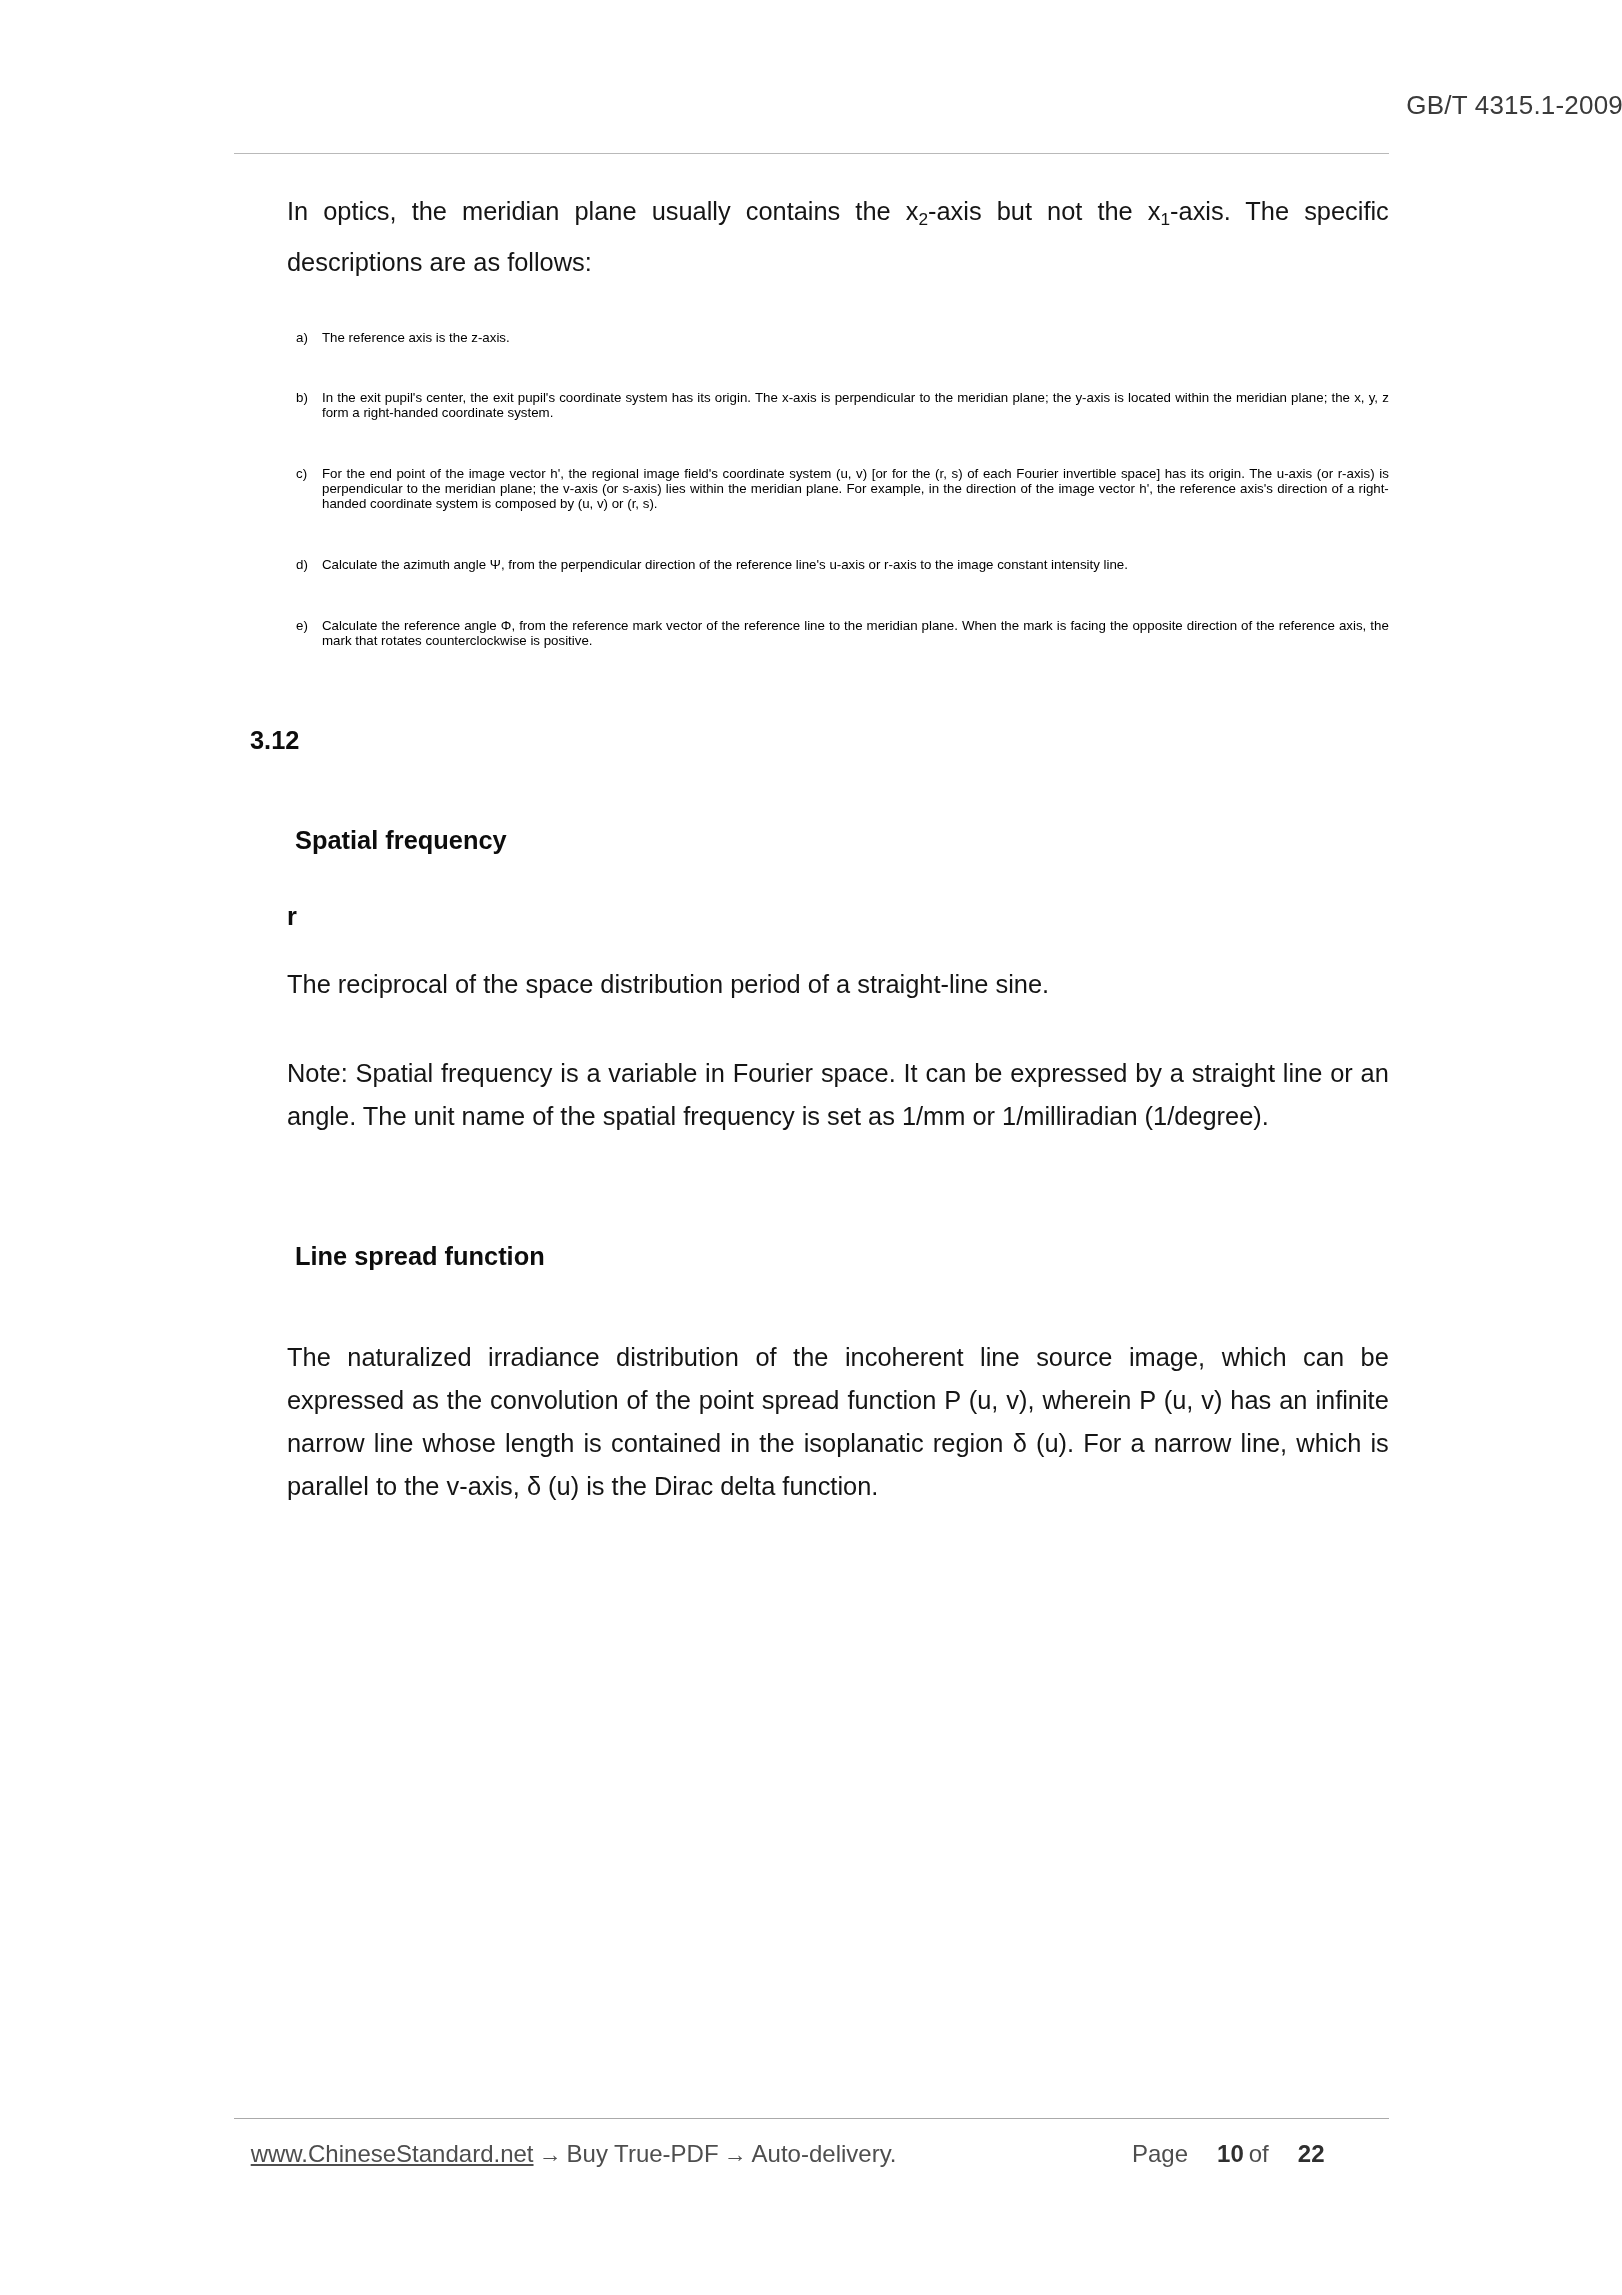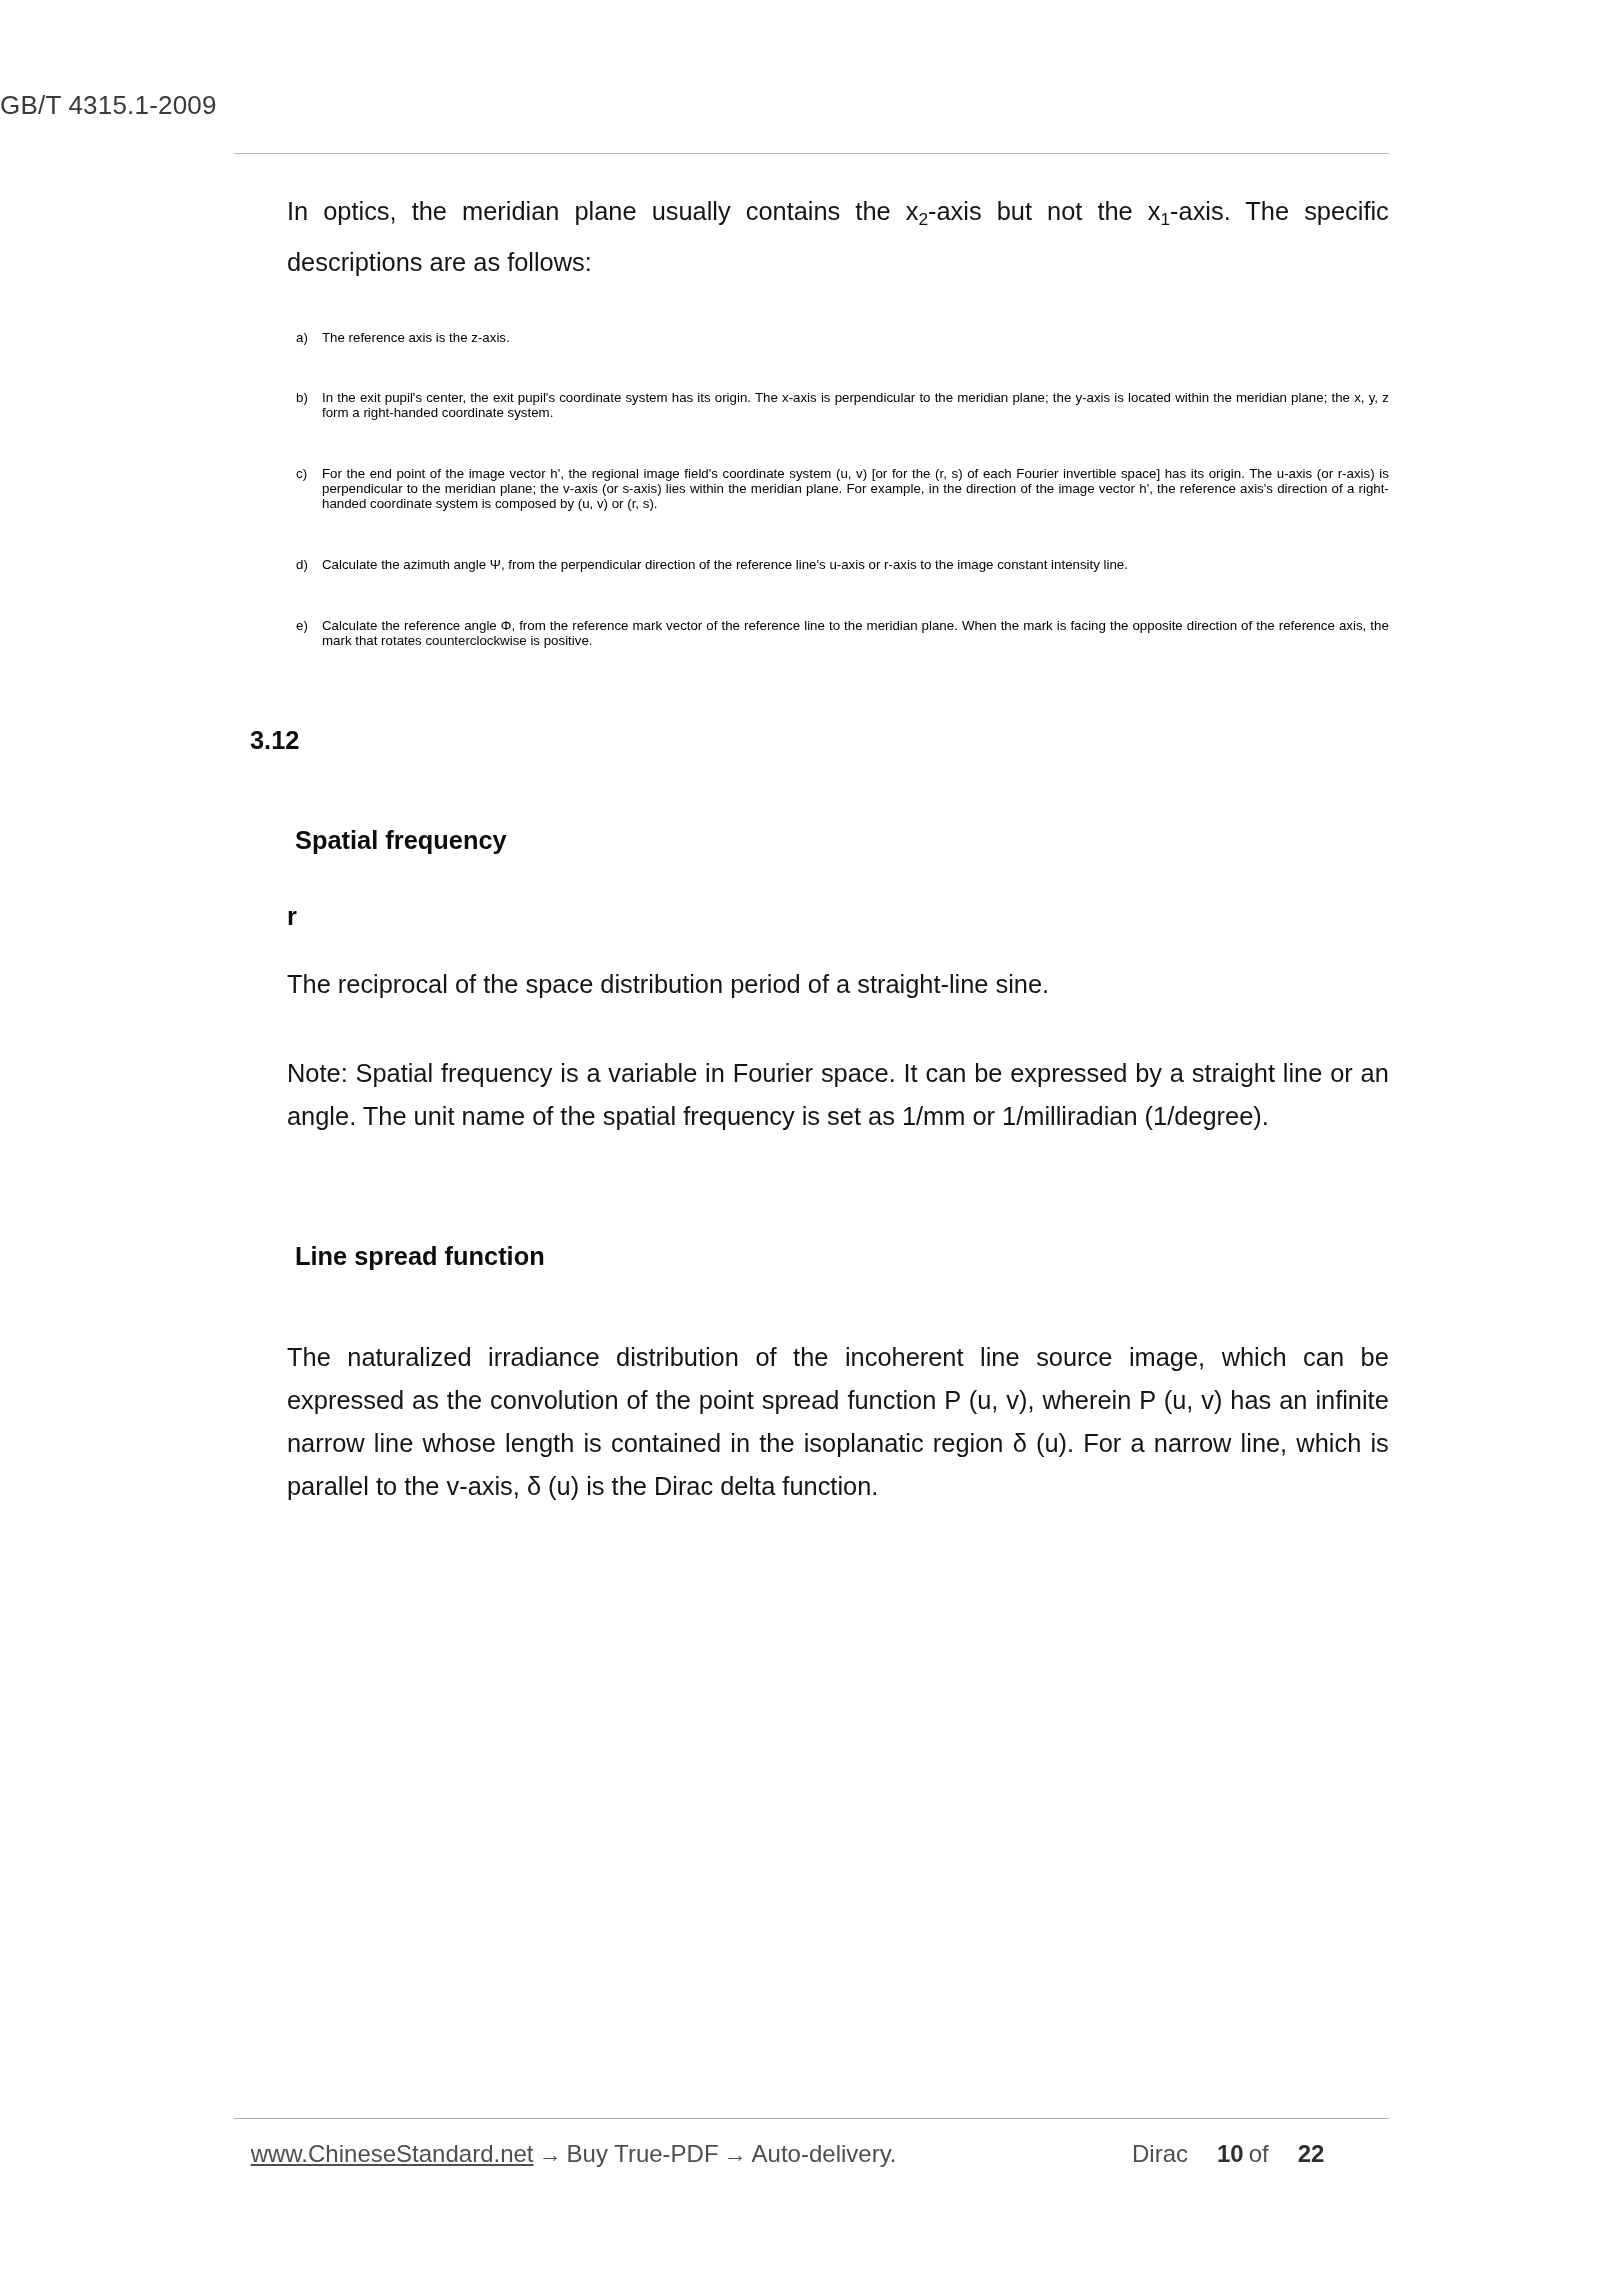--- a/index.html
+++ b/index.html
@@ -19,21 +19,21 @@
     box-sizing: border-box;
     overflow: hidden;
   }
 
   
   .header {
     position: absolute;
     left: 0;
     top: 90px;
     width: 1623px;
-    text-align: left;
+    text-align: right;
     font-size: 26px;
     color: #3a3a3a;
     letter-spacing: 0.2px;
   }
   .header-rule {
     position: absolute;
     left: 234px;
     top: 153px;
     width: 1155px;
     height: 0.8px;
@@ -223,17 +223,17 @@
     <div class="gap-30"></div>
     <div class="gap-30"></div>
     <p class="para para-lead">The naturalized irradiance distribution of the incoherent line source image, which can be expressed as the convolution of the point spread function P (u, v), wherein P (u, v) has an infinite narrow line whose length is contained in the isoplanatic region δ (u). For a narrow line, which is parallel to the v-axis, δ (u) is the Dirac delta function.</p>
 
   </div>
 
   <div class="footer-rule"></div>
 
   <div class="footer">
     <span class="footer-left"><span class="footer-url">www.ChineseStandard.net</span><span class="footer-arrow">→</span><span>Buy True-PDF</span><span class="footer-arrow">→</span><span>Auto-delivery.</span></span>
-    <span class="footer-right"><span>Dirac</span><b class="fnum">10</b><span>of</span><b class="fnum">22</b></span>
+    <span class="footer-right"><span>Page</span><b class="fnum">10</b><span>of</span><b class="fnum">22</b></span>
   </div>
 
 </div>
 
 
 </body></html>

